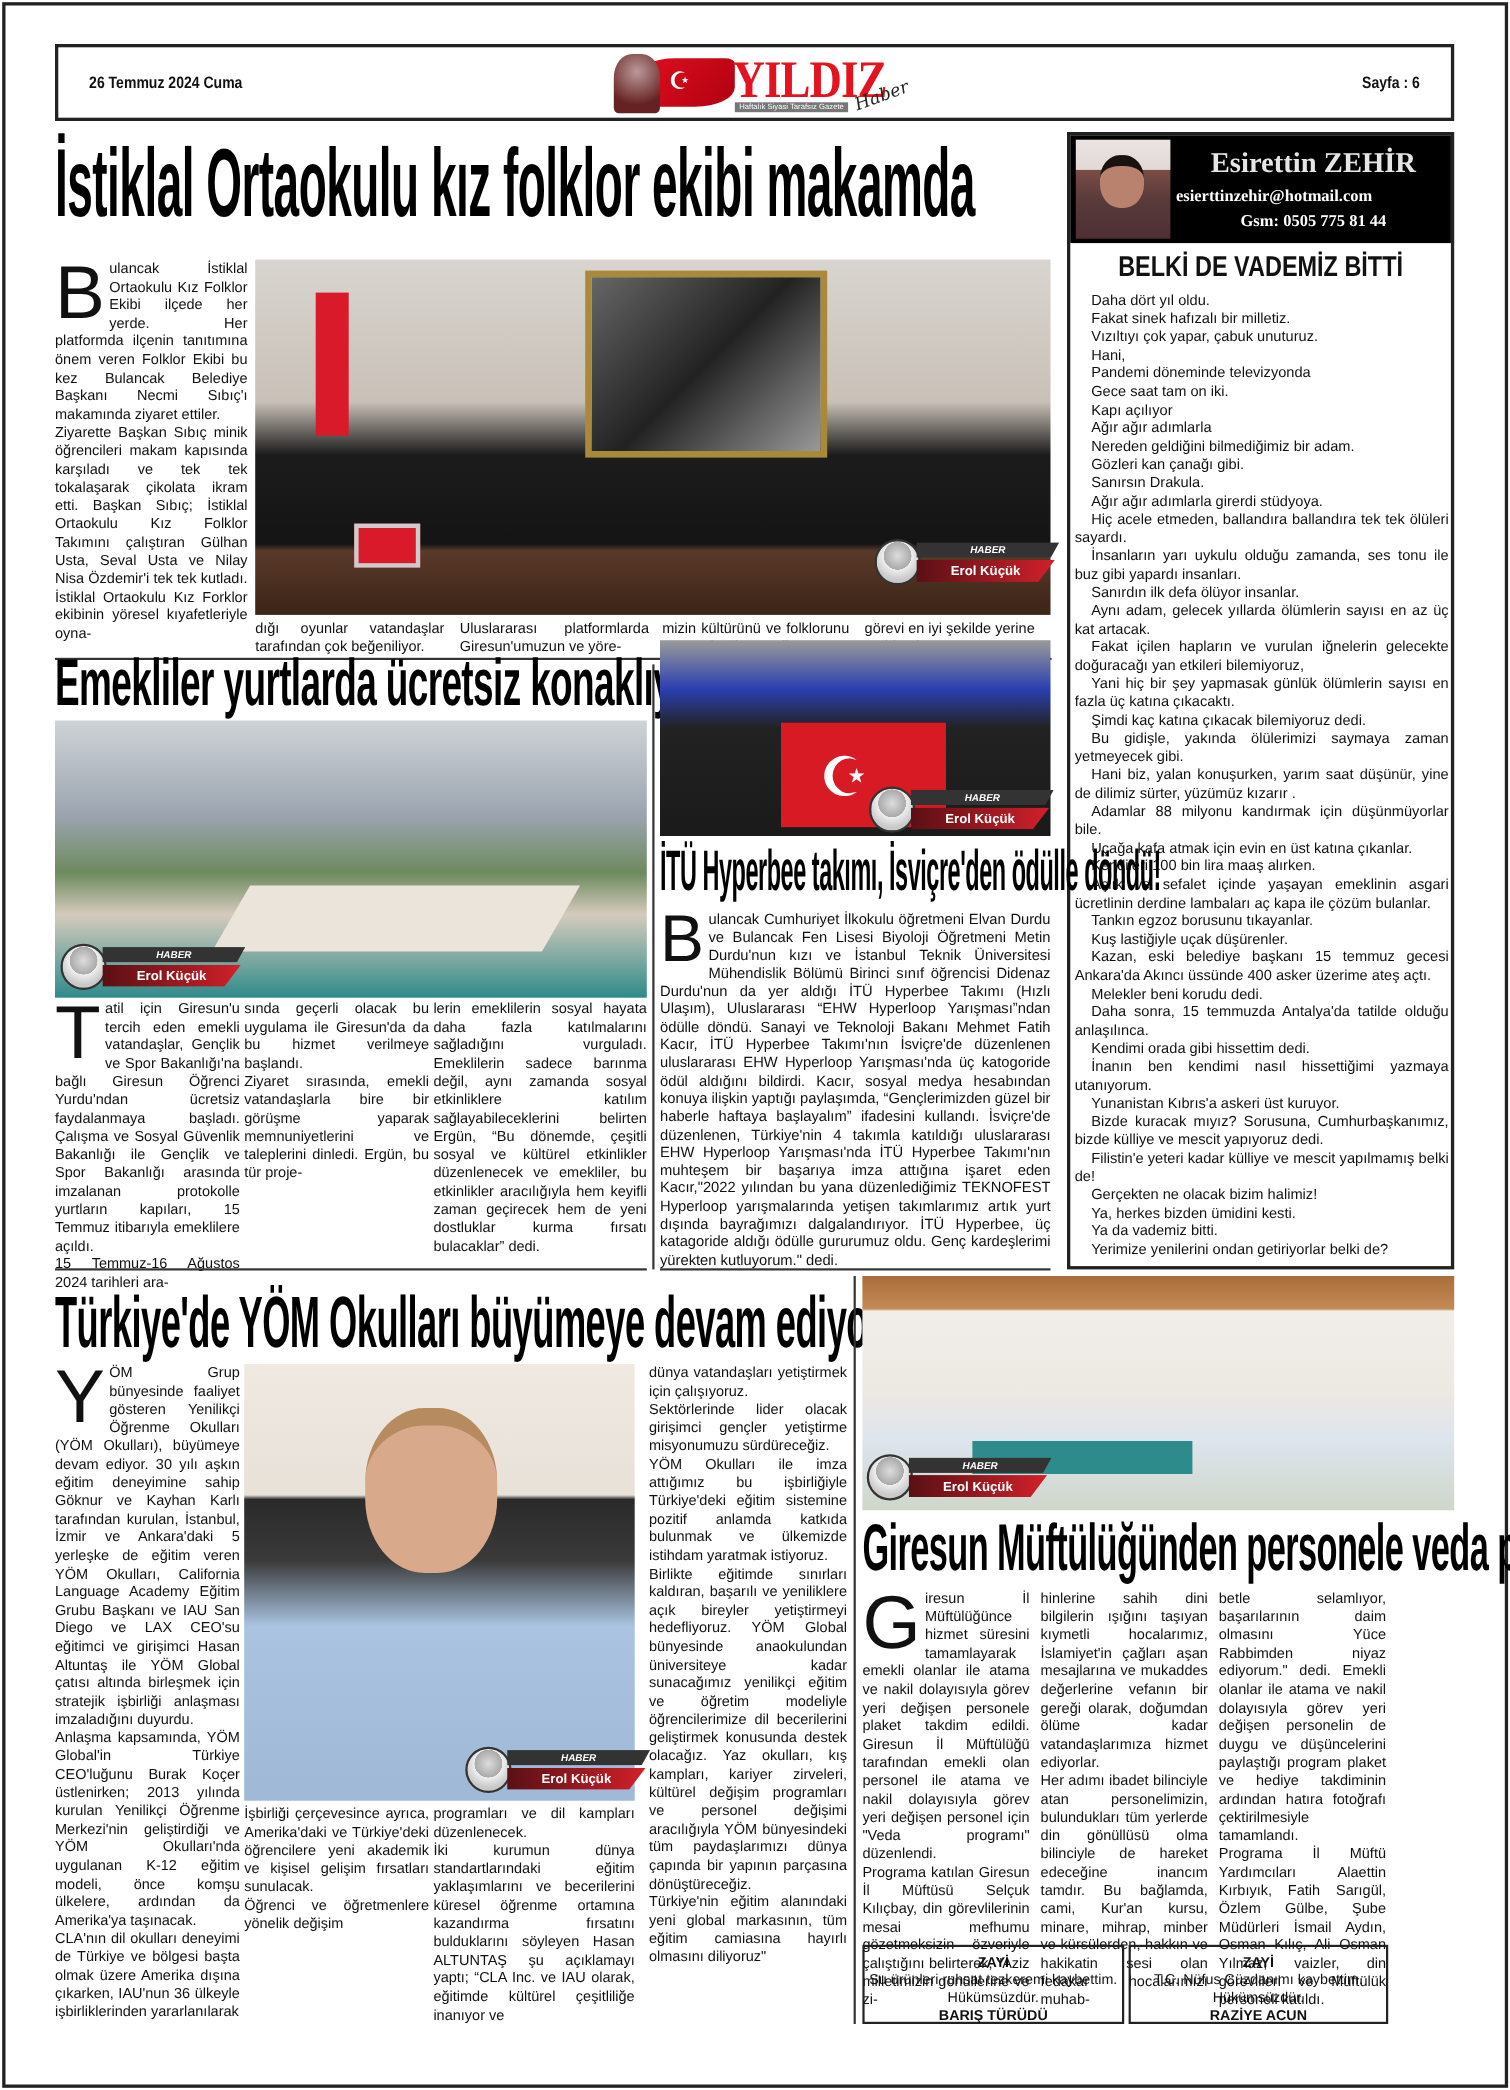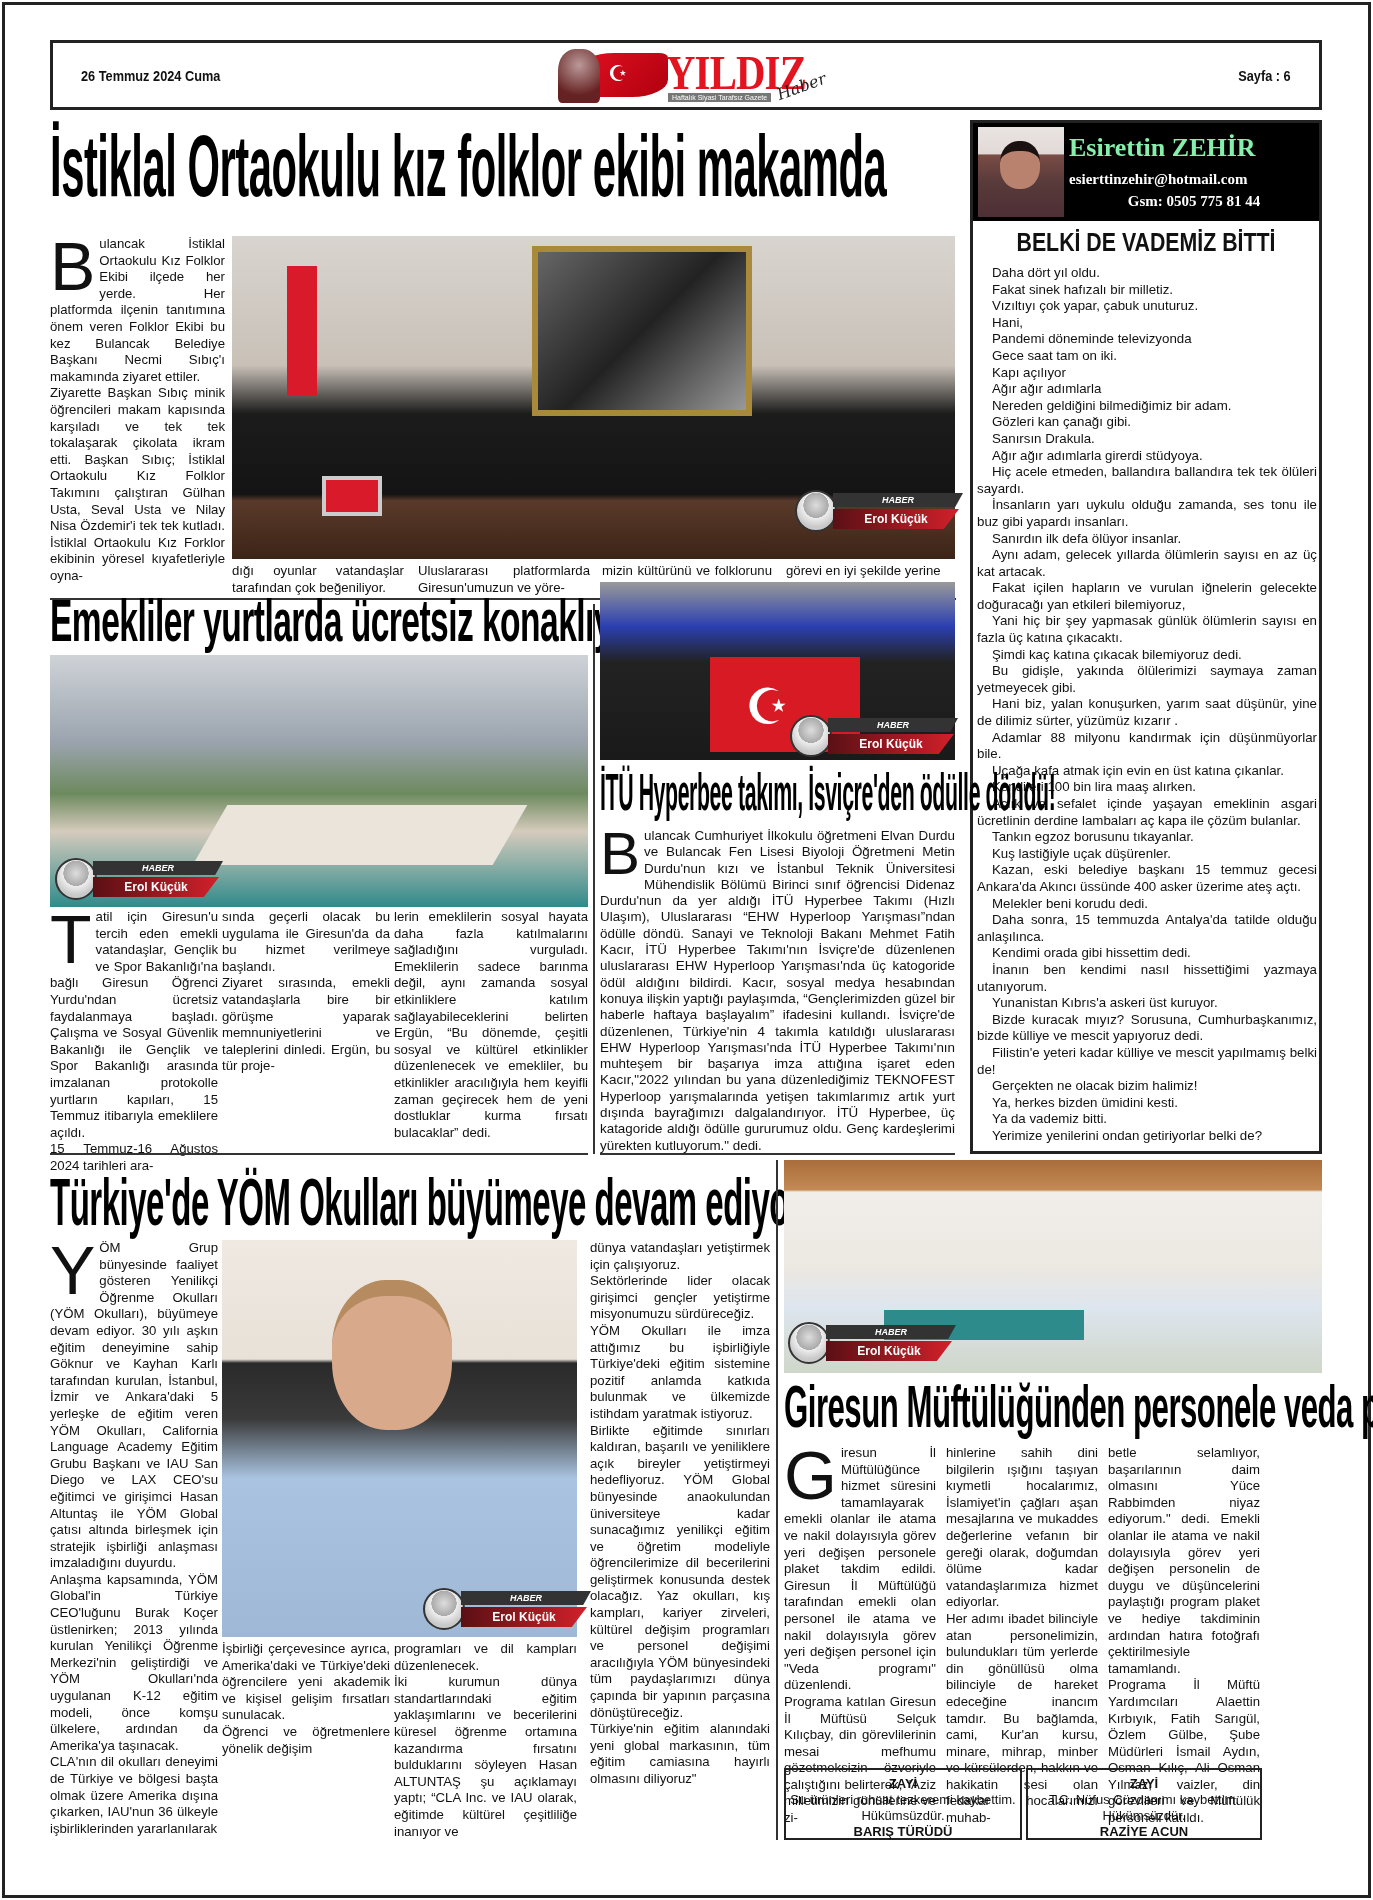--- a/index.html
+++ b/index.html
@@ -24,21 +24,21 @@
   .byline{position:absolute;width:175px;height:44px}
   .byline .av{position:absolute;left:0;top:0;width:42px;height:42px;border-radius:50%;background:radial-gradient(circle at 50% 35%,#ddd 0,#aaa 40%,#eee 41%,#c9c9c9 70%);border:2px solid #333}
   .byline .hb{position:absolute;left:38px;top:3px;width:130px;height:14px;background:#333;color:#fff;font-size:9px;font-style:italic;font-weight:bold;text-align:center;line-height:14px;clip-path:polygon(0 0,100% 0,94% 100%,0 100%)}
   .byline .nm{position:absolute;left:38px;top:19px;width:126px;height:20px;background:linear-gradient(90deg,#5a1015,#d2202a);color:#fff;font-size:12px;font-weight:bold;text-align:center;line-height:20px;clip-path:polygon(0 0,100% 0,88% 100%,0 100%)}
   .hr{position:absolute;height:2px;background:#333}
   .vr{position:absolute;width:2px;background:#333}
   .columnist{left:970px;top:120px;width:352px;height:1034px;border:3px solid #222}
   .columnist .top{position:absolute;left:0;top:0;width:100%;height:98px;background:#000}
   .columnist .pic{position:absolute;left:5px;top:4px;width:86px;height:90px;background:linear-gradient(180deg,#e9e4e2 0,#e2d9d6 30%,#7a4c45 31%,#5a3b3b 60%,#4d2f35 100%)}
   .columnist .pic .face{position:absolute;left:22px;top:14px;width:40px;height:48px;border-radius:45%;background:#b8826f;border-top:10px solid #1a1111}
-  .columnist .cn{position:absolute;left:96px;top:10px;width:250px;text-align:left;color:#86efac;font-family:"Liberation Serif",serif;font-weight:bold;font-size:26px}
+  .columnist .cn{position:absolute;left:96px;top:10px;width:250px;text-align:center;color:#e5e5e5;font-family:"Liberation Serif",serif;font-weight:bold;font-size:26px}
   .columnist .ce{position:absolute;left:96px;top:48px;width:250px;text-align:left;color:#fff;font-family:"Liberation Serif",serif;font-weight:bold;font-size:15px}
   .columnist .cg{position:absolute;left:96px;top:70px;width:250px;text-align:center;color:#fff;font-family:"Liberation Serif",serif;font-weight:bold;font-size:15px}
   .columnist .ct{position:absolute;left:0;top:104px;width:100%;text-align:center;font-weight:bold;font-size:26px;letter-spacing:0;transform:scaleX(.82);transform-origin:center}
   .columnist .body{position:absolute;left:4px;top:142px;width:340px;font-size:13.3px;line-height:16.6px;text-align:justify}
   .columnist .body p{text-indent:15px}
   .zayi{position:absolute;top:1768px;height:72px;border:2px solid #222;text-align:center;font-size:13px;line-height:16px;padding-top:6px}
   .zayi .zt{font-weight:bold}
   .zayi .zn{font-weight:bold}
   .indent{text-indent:48px}
 </style>

